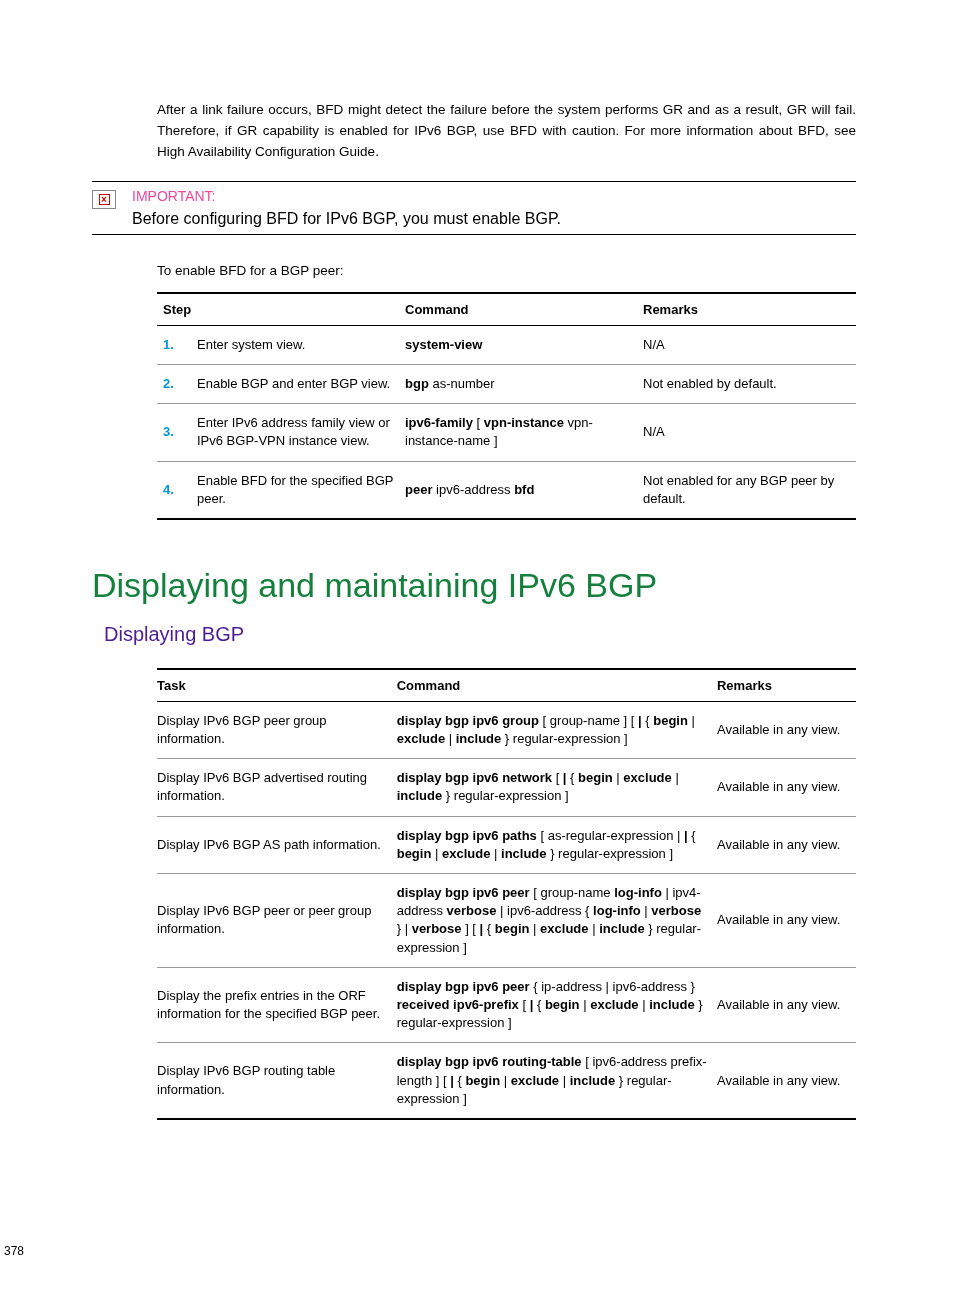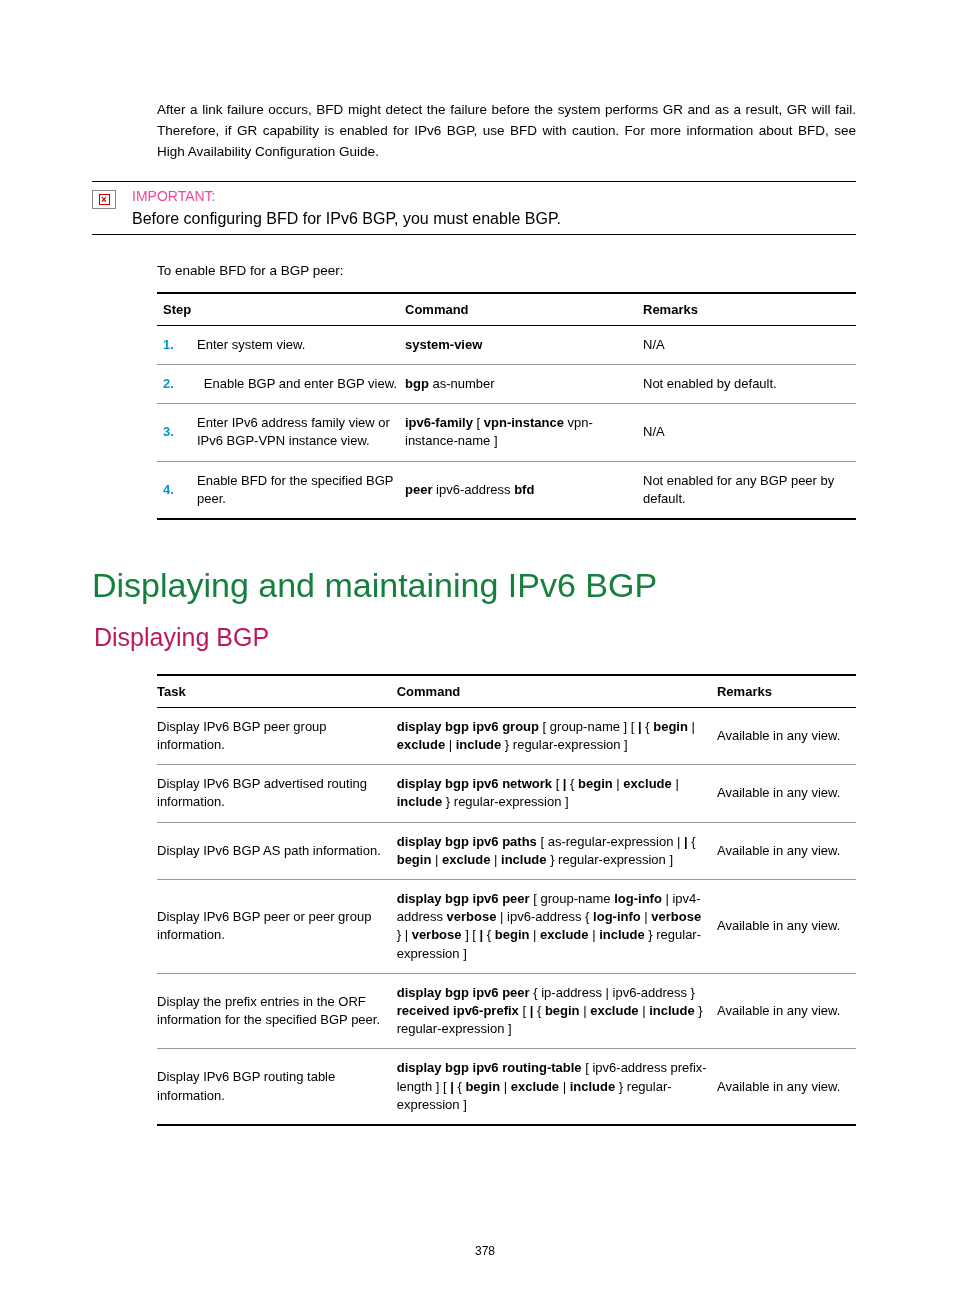--- a/index.html
+++ b/index.html
@@ -111,30 +111,30 @@
   }
   .step-col1 th:first-child { padding-left: 6px; }
   .italic { }
   h1 {
     color: #15803d;
     font-weight: normal;
     font-size: 34px;
     margin: 46px 0 18px 0;
   }
   h2 {
-    color: #be185d;
+    color: #4c1d95;
     font-weight: normal;
-    font-size: 25px;
-    margin: 10px 0 22px 2px;
+    font-size: 20px;
+    margin: 10px 0 22px 12px;
   }
   .page-num {
     position: absolute;
     bottom: 38px;
-    left: 16px; right: 0;
-    text-align: center;
+    left: 4px; right: 0;
+    text-align: left;
     font-size: 12px;
   }
   .w-step { width: 28px; margin-left: 8px; }
   .w-task { width: 230px; }
   .w-cmd1 { width: 230px; }
   .w-rem1 { }
   .w-cmd2 { width: 310px; }
   .w-rem2 { width: 130px; }
 </style>
 </head>
@@ -173,21 +173,21 @@
     </thead>
     <tbody id="t1body">
         <tr>
           <td class="step-num">1.</td>
           <td class="w-task" style="width: 200px;">Enter system view.</td>
           <td class="w-cmd1"><b>system-view</b></td>
           <td>N/A</td>
         </tr>
         <tr>
           <td class="step-num">2.</td>
-          <td class="w-task" style="width: 200px; text-align: right;">Enable BGP and enter BGP view.</td>
+          <td class="w-task" style="width: 200px;">Enable BGP and enter BGP view.</td>
           <td class="w-cmd1"><b>bgp</b><span class="italic"> as-number</span></td>
           <td>Not enabled by default.</td>
         </tr>
         <tr>
           <td class="step-num">3.</td>
           <td class="w-task" style="width: 200px;">Enter IPv6 address family view or IPv6 BGP-VPN instance view.</td>
           <td class="w-cmd1"><b>ipv6-family</b><span> [ </span><b>vpn-instance</b><span class="italic"> vpn-instance-name</span><span> ]</span></td>
           <td>N/A</td>
         </tr>
         <tr>

